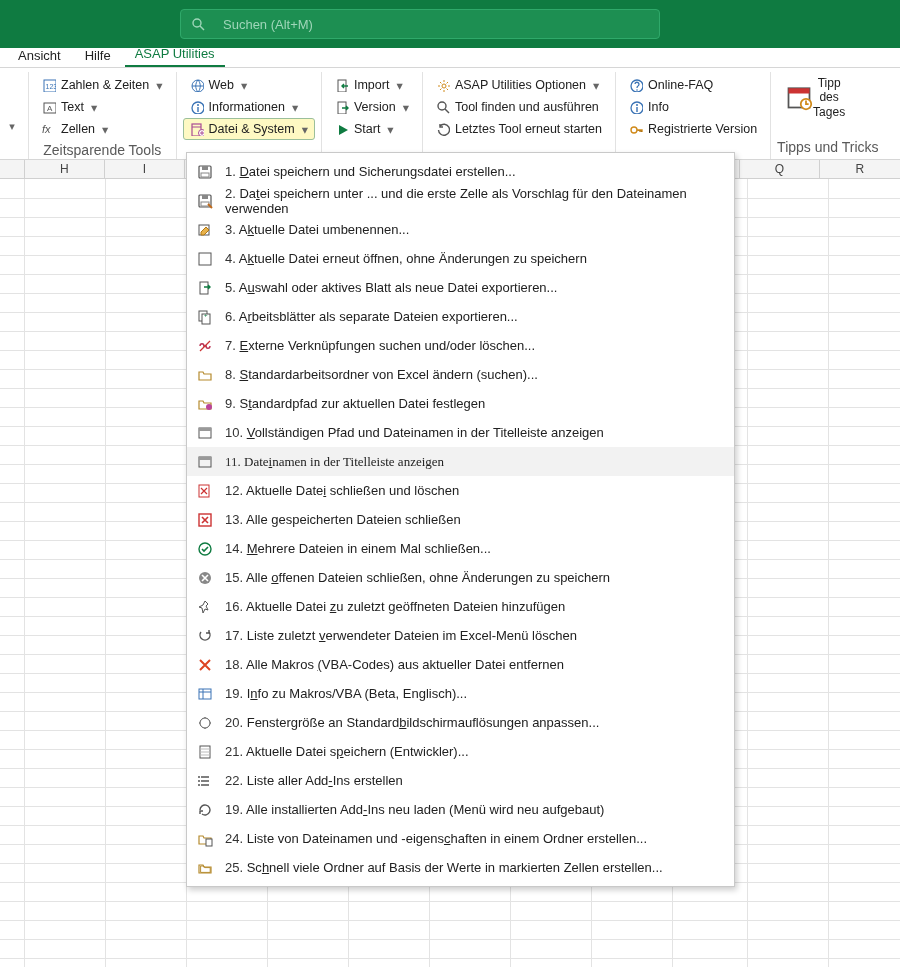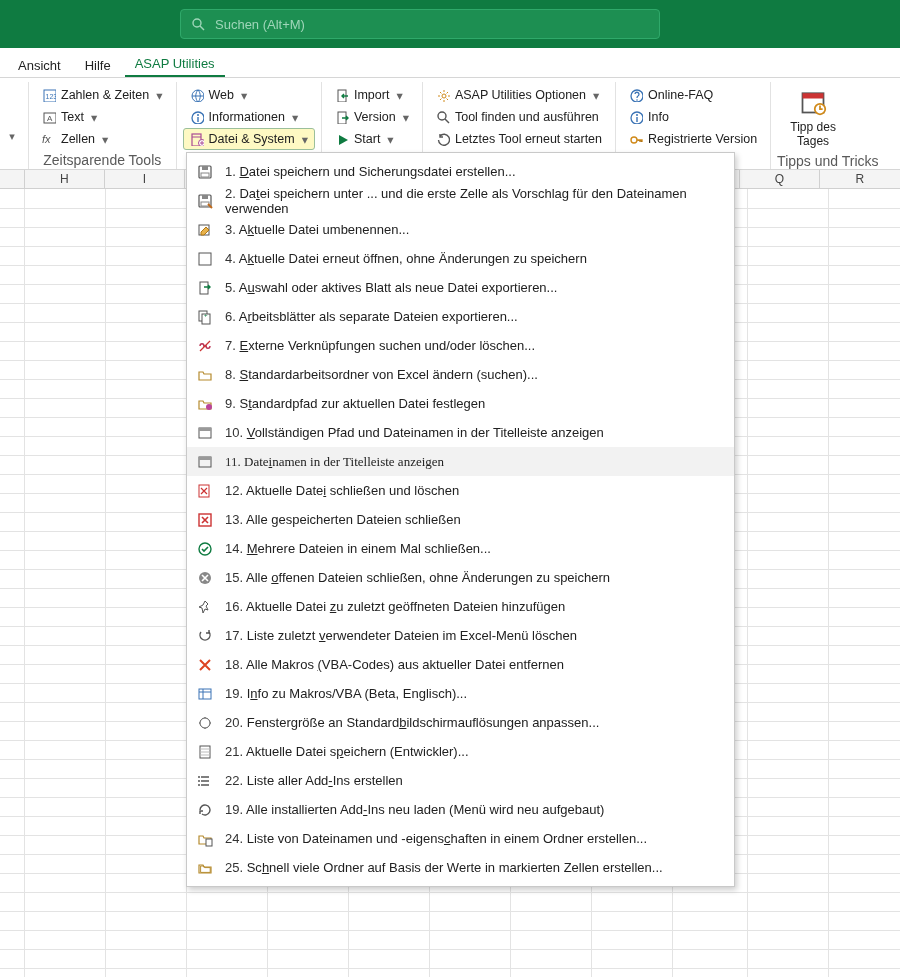--- a/index.html
+++ b/index.html
@@ -25,34 +25,34 @@
   .search-field {
     background: #1d8f52;
     border: 1px solid #2fa96a;
     border-radius: 4px;
     height: 30px;
     width: 480px;
     display: flex;
     align-items: center;
     padding: 0 10px;
     color: #9fd6b9;
-    gap: 8px;
+    gap: 16px;
   }
   .search-field input {
     background: transparent;
     border: none;
     outline: none;
     color: #9fd6b9;
     font-size: 13px;
     width: 100%;
   }
   .search-field input::placeholder { color: #9fd6b9; }
   
   .tab-strip {
-    height: 30px;
+    height: 20px;
     display: flex;
     align-items: flex-end;
     padding: 0 8px;
     border-bottom: 1px solid #d6d6d6;
     background: #fff;
     gap: 4px;
   }
   .tab {
     padding: 6px 10px 4px;
     font-size: 13px;
@@ -105,21 +105,21 @@
   }
   .ribbon-btn.active {
     border: 1px solid #9bbf9b;
     background: #fef9c3;
   }
   .ribbon-btn .caret { margin-left: 2px; color:#666; }
   .rb-icon { width: 14px; height: 14px; flex: none; display:flex; align-items:center; justify-content:center;}
   .rb-icon svg { width: 14px; height: 14px; }
   .big-btn {
     display: flex;
-    flex-direction: column;
+    flex-direction: row;
     align-items: center;
     justify-content: flex-start;
     padding: 2px 8px;
     cursor: pointer;
     width: 72px;
   }
   .big-btn .big-icon { width: 28px; height: 28px; margin: 2px 0 4px; }
   .big-btn .big-label { text-align: center; font-size: 12px; line-height: 1.2; }
   
   .lefty {

